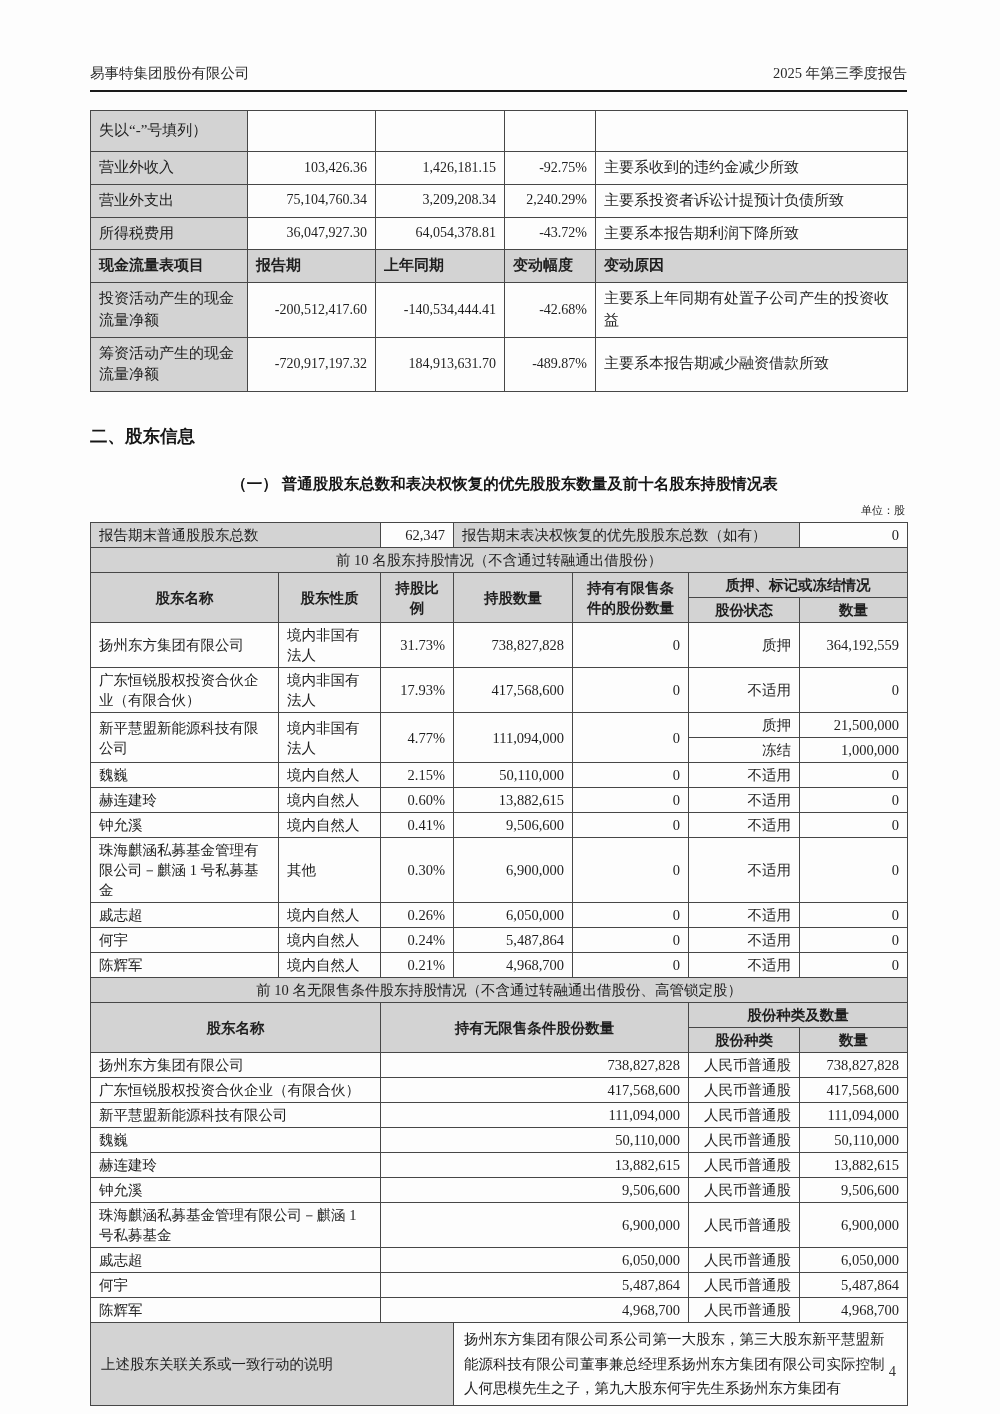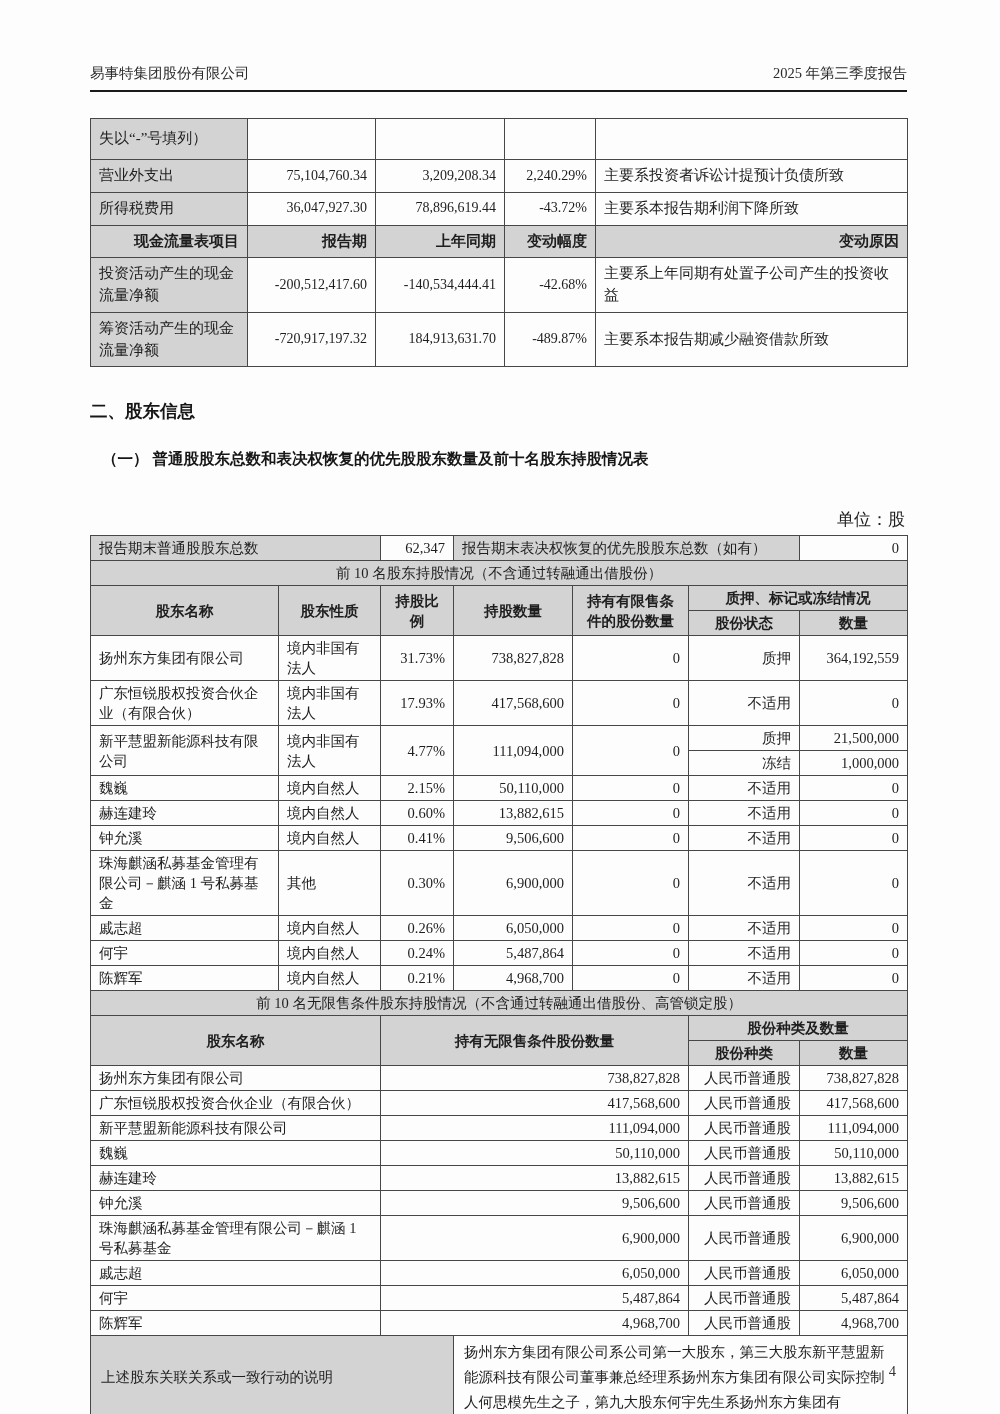--- a/index.html
+++ b/index.html
@@ -13,29 +13,29 @@
             font-size:14.5px;color:#2a2a2a;gap:12px;}
 
   
   table{border-collapse:collapse;table-layout:fixed;width:817px;}
   td,th{border:1px solid #474747;vertical-align:middle;word-break:break-all;
         font-weight:normal;}
   .gray{background:#d3d3d3;}
   .num{text-align:right;}
   .ctr{text-align:right;}
 
-  .t1{margin-top:26px;font-size:15px;}
+  .t1{margin-top:18px;font-size:15px;}
   .t1 td,.t1 th{padding:5px 8px;line-height:1.45;}
   .t1 .num{font-size:14px;white-space:nowrap;}
-  .t1 th{font-weight:bold;text-align:right;}
+  .t1 th{font-weight:bold;text-align:left;}
   .t1 .r-carry td{height:30px;}
 
   .sec-heading{font-size:17.5px;font-weight:bold;margin:32px 0 0 0;color:#161616;}
-  .sub-heading{font-size:15.5px;font-weight:bold;margin:26px 0 0 12px;color:#161616;}
-  .unit{font-size:17px;text-align:right;margin:38px 2px 4px 0;}
+  .sub-heading{font-size:15.5px;font-weight:bold;margin:26px 0 0 12px;color:#161616;text-align:center;}
+  .unit{font-size:11px;text-align:right;margin:8px 2px 4px 0;}
 
   .t2{font-size:14.5px;}
   .t2 td,.t2 th{padding:2px 8px;line-height:1.38;}
   .t2 th{font-weight:bold;text-align:center;padding:2px 9px;}
   .t2 .titlerow{text-align:center;margin-left:24px;}
   .t2 .relation td{padding:4px 10px;line-height:1.7;}
 
   .pageno{position:absolute;right:104px;bottom:34px;font-size:14.5px;color:#333;}
 </style>
 </head>
@@ -59,30 +59,37 @@
         </colgroup>
       <tbody>
         <tr class="r-carry">
           <td class="gray">失以“-”号填列）</td>
           <td></td>
           <td></td>
           <td></td>
           <td></td>
         </tr>
         <tr>
+          <td class="gray">营业外收入</td>
+          <td class="num">103,426.36</td>
+          <td class="num">1,426,181.15</td>
+          <td class="num">-92.75%</td>
+          <td>主要系收到的违约金减少所致</td>
+        </tr>
+        <tr>
           <td class="gray">营业外支出</td>
           <td class="num">75,104,760.34</td>
           <td class="num">3,209,208.34</td>
           <td class="num">2,240.29%</td>
           <td>主要系投资者诉讼计提预计负债所致</td>
         </tr>
         <tr>
           <td class="gray">所得税费用</td>
           <td class="num">36,047,927.30</td>
-          <td class="num">78,896,619.44</td>
+          <td class="num">64,054,378.81</td>
           <td class="num">-43.72%</td>
           <td>主要系本报告期利润下降所致</td>
         </tr>
         <tr>
           <th class="gray">现金流量表项目</th>
           <th class="gray">报告期</th>
           <th class="gray">上年同期</th>
           <th class="gray">变动幅度</th>
           <th class="gray">变动原因</th>
         </tr>

